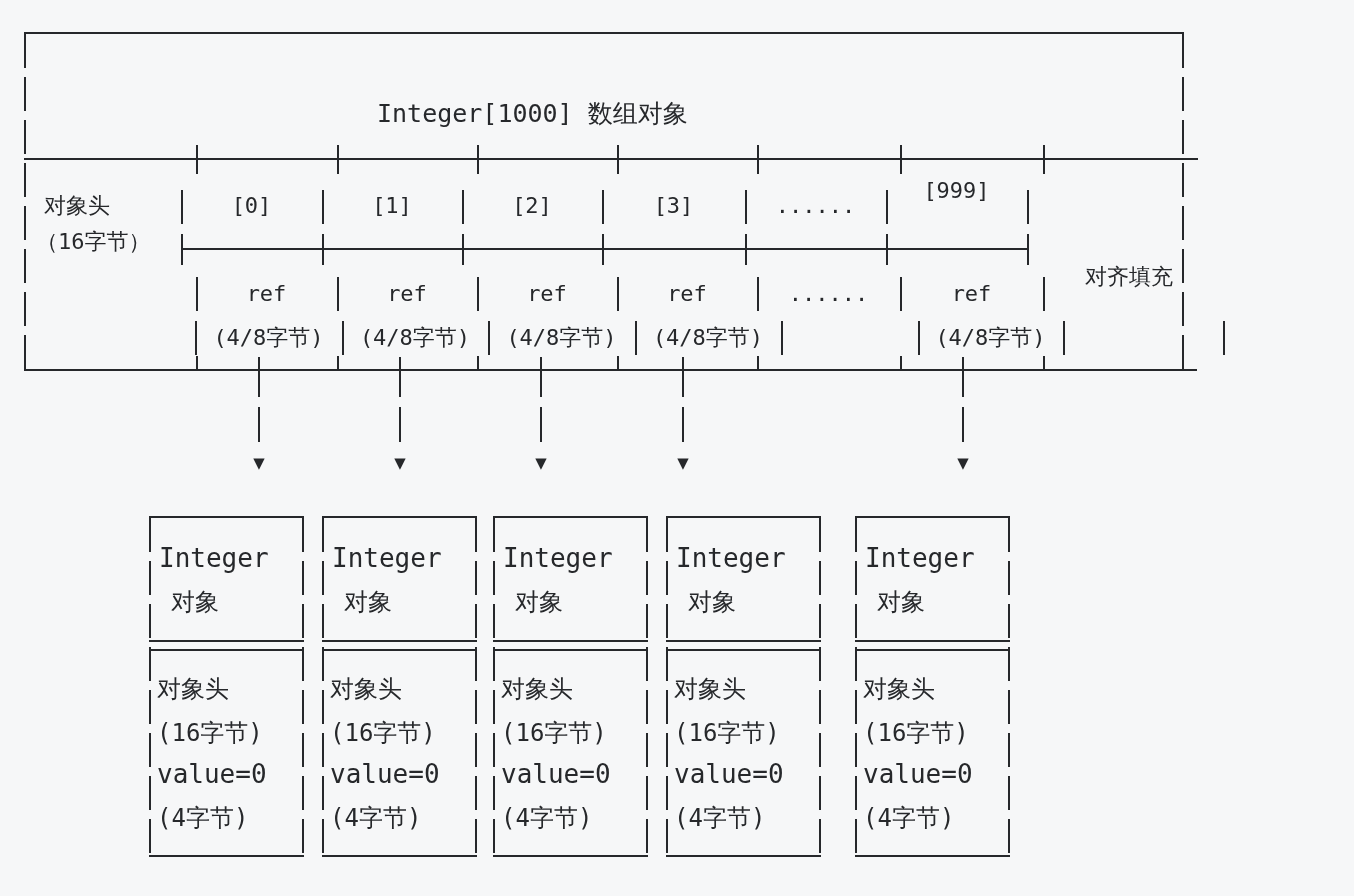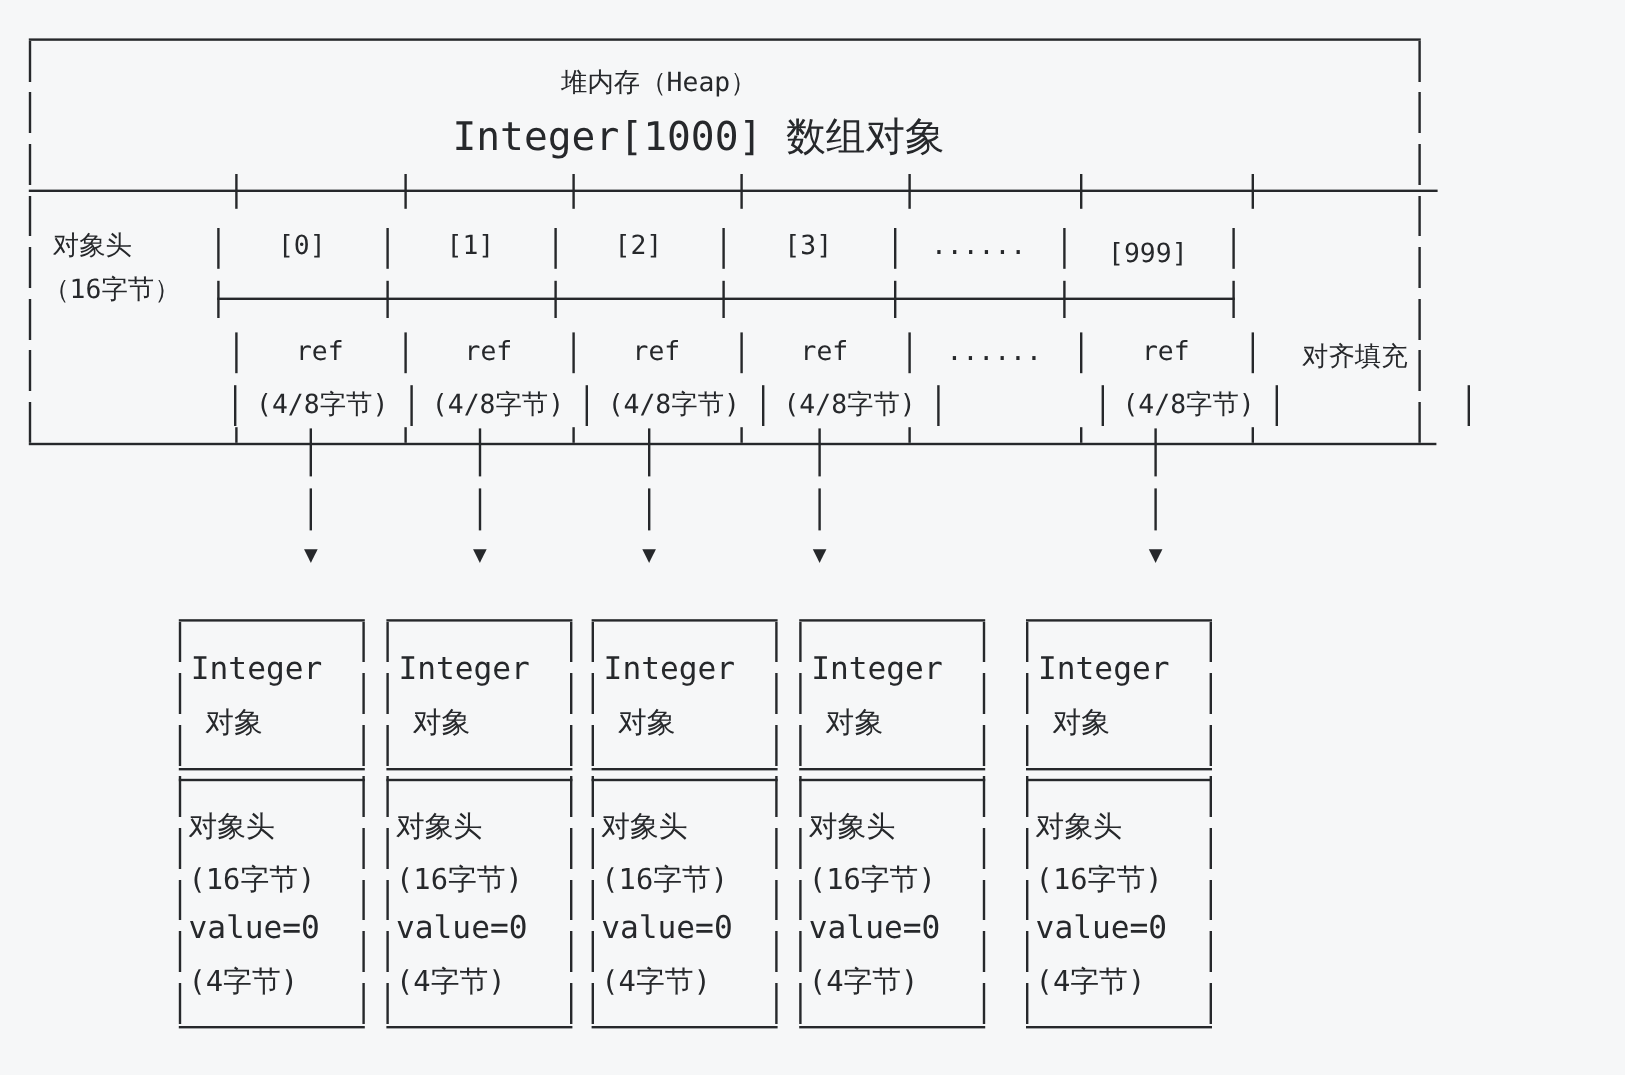--- a/index.html
+++ b/index.html
@@ -33,22 +33,21 @@
 <body>
 
 <div class="stage">
 
   <div class="h" style="left:24px;top:32px;width:1160px"></div>
   <div class="h" style="left:24px;top:158px;width:1174px"></div>
   <div class="h" style="left:24px;top:369px;width:1173px"></div>
   <div class="vd" style="left:24px;top:34px;height:335px"></div>
   <div class="vd" style="left:1182px;top:34px;height:335px"></div>
 
-  <div class="t c" style="left:444px;top:55px;width:210px">堆内存（Heap）</div>
-  <div class="t" style="left:377px;top:99px;font-size:33px">Integer[1000] 数组对象</div>
+  <div class="t" style="left:377px;top:99px;font-size:25px">Integer[1000] 数组对象</div>
 
   <div class="v" style="left:196px;top:145px;height:29px"></div>
   <div class="v" style="left:337px;top:145px;height:29px"></div>
   <div class="v" style="left:477px;top:145px;height:29px"></div>
   <div class="v" style="left:617px;top:145px;height:29px"></div>
   <div class="v" style="left:757px;top:145px;height:29px"></div>
   <div class="v" style="left:900px;top:145px;height:29px"></div>
   <div class="v" style="left:1043px;top:145px;height:29px"></div>
 
   <div class="v" style="left:181px;top:190px;height:34px"></div>
@@ -58,21 +57,21 @@
   <div class="v" style="left:745px;top:190px;height:34px"></div>
   <div class="v" style="left:886px;top:190px;height:34px"></div>
   <div class="v" style="left:1027px;top:190px;height:34px"></div>
 
   <div class="t" style="left:44px;top:191px">对象头</div>
   <div class="t c" style="left:181px;top:191px;width:141px">[0]</div>
   <div class="t c" style="left:322px;top:191px;width:140px">[1]</div>
   <div class="t c" style="left:462px;top:191px;width:140px">[2]</div>
   <div class="t c" style="left:602px;top:191px;width:143px">[3]</div>
   <div class="t c" style="left:745px;top:191px;width:141px">......</div>
-  <div class="t c" style="left:886px;top:197px;width:141px">[999]</div>
+  <div class="t c" style="left:886px;top:176px;width:141px">[999]</div>
 
   <div class="t" style="left:36px;top:227px">（16字节）</div>
   <div class="h" style="left:181px;top:248px;width:848px"></div>
   <div class="v" style="left:181px;top:234px;height:31px"></div>
   <div class="v" style="left:322px;top:234px;height:31px"></div>
   <div class="v" style="left:462px;top:234px;height:31px"></div>
   <div class="v" style="left:602px;top:234px;height:31px"></div>
   <div class="v" style="left:745px;top:234px;height:31px"></div>
   <div class="v" style="left:886px;top:234px;height:31px"></div>
   <div class="v" style="left:1027px;top:234px;height:31px"></div>
@@ -84,21 +83,21 @@
   <div class="v" style="left:757px;top:277px;height:34px"></div>
   <div class="v" style="left:900px;top:277px;height:34px"></div>
   <div class="v" style="left:1043px;top:277px;height:34px"></div>
 
   <div class="t c" style="left:196px;top:279px;width:141px">ref</div>
   <div class="t c" style="left:337px;top:279px;width:140px">ref</div>
   <div class="t c" style="left:477px;top:279px;width:140px">ref</div>
   <div class="t c" style="left:617px;top:279px;width:140px">ref</div>
   <div class="t c" style="left:757px;top:279px;width:143px">......</div>
   <div class="t c" style="left:900px;top:279px;width:143px">ref</div>
-  <div class="t r" style="left:1041px;top:283px;width:132px">对齐填充</div>
+  <div class="t r" style="left:1041px;top:262px;width:132px">对齐填充</div>
 
   <div class="v" style="left:195px;top:321px;height:34px"></div>
   <div class="v" style="left:342px;top:321px;height:34px"></div>
   <div class="v" style="left:488px;top:321px;height:34px"></div>
   <div class="v" style="left:635px;top:321px;height:34px"></div>
   <div class="v" style="left:781px;top:321px;height:34px"></div>
   <div class="v" style="left:918px;top:321px;height:34px"></div>
   <div class="v" style="left:1063px;top:321px;height:34px"></div>
   <div class="v" style="left:1223px;top:321px;height:34px"></div>
 

